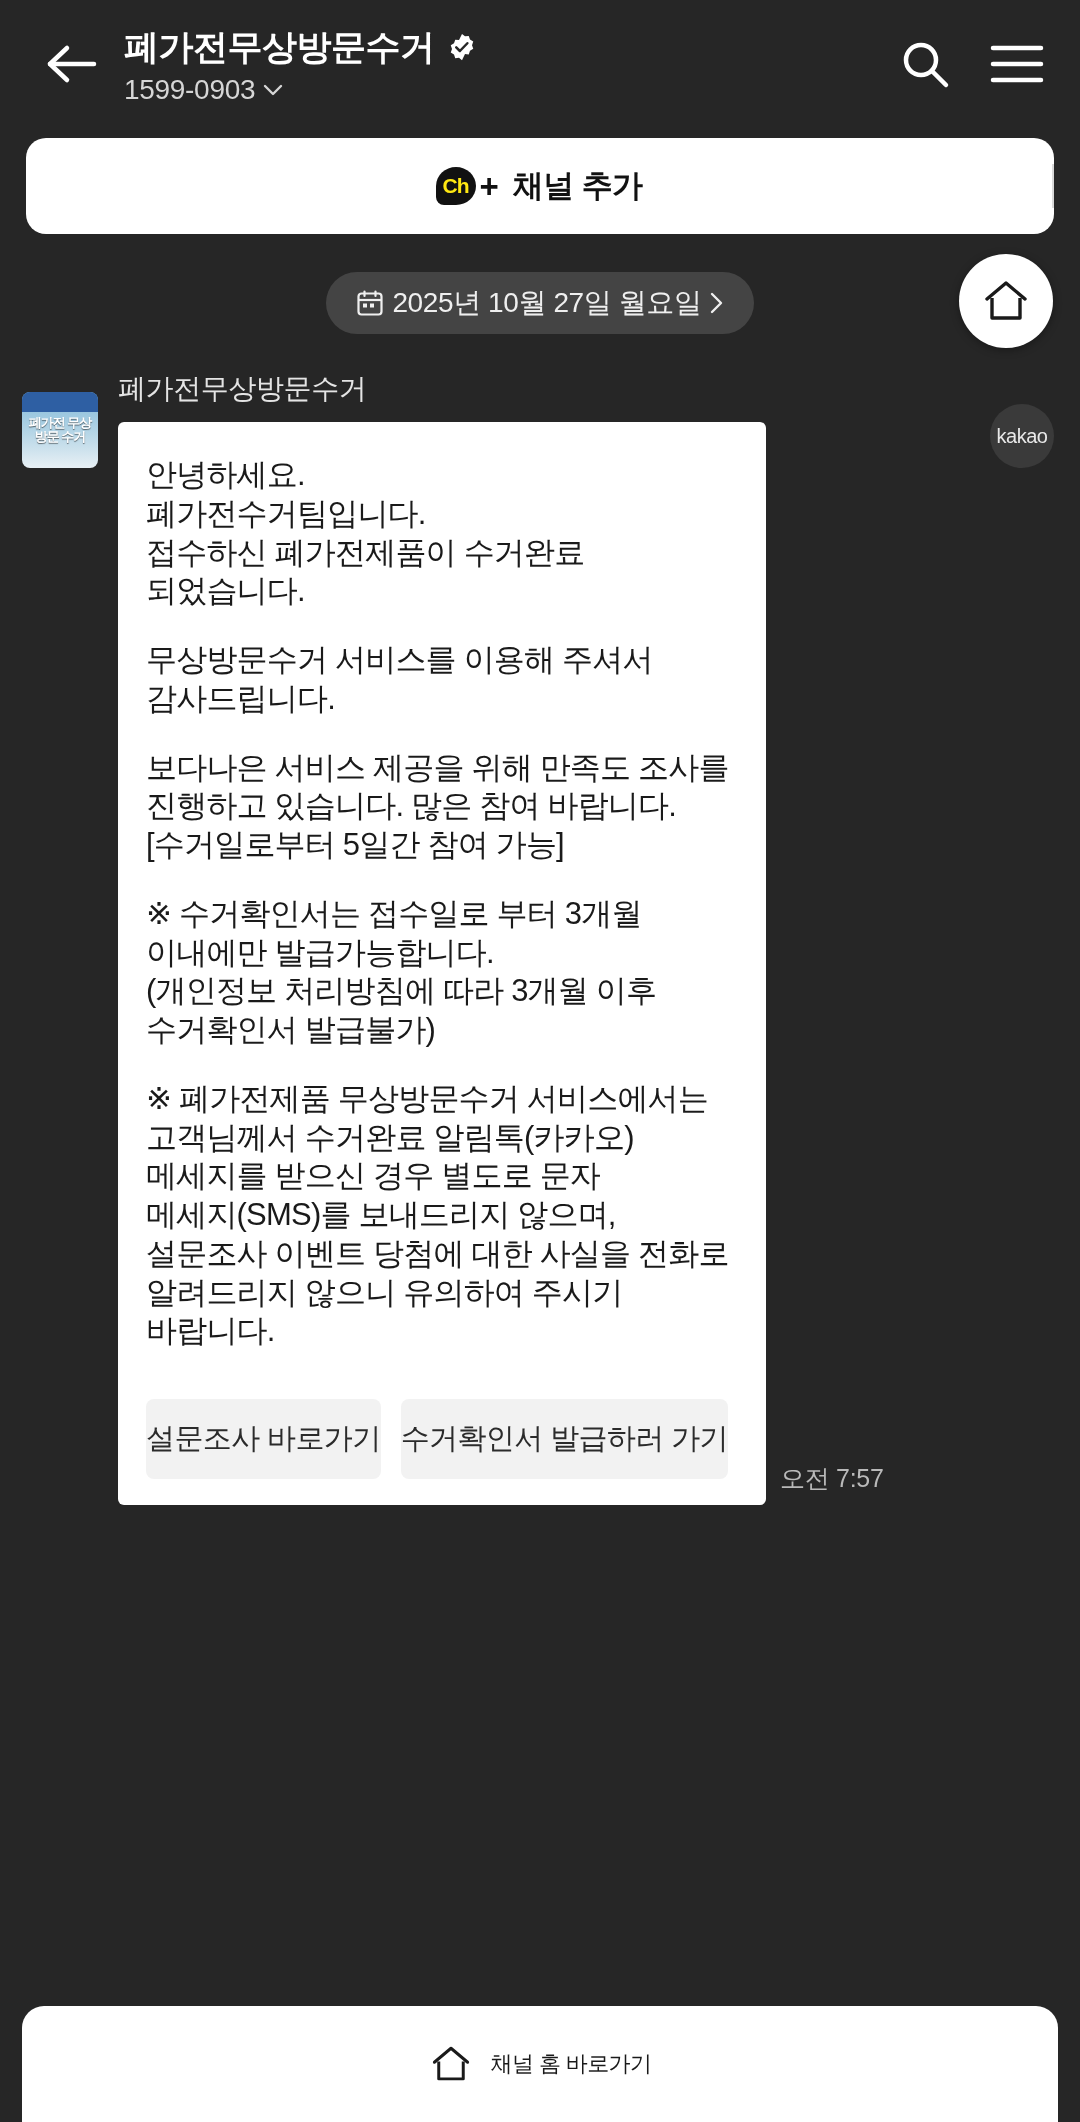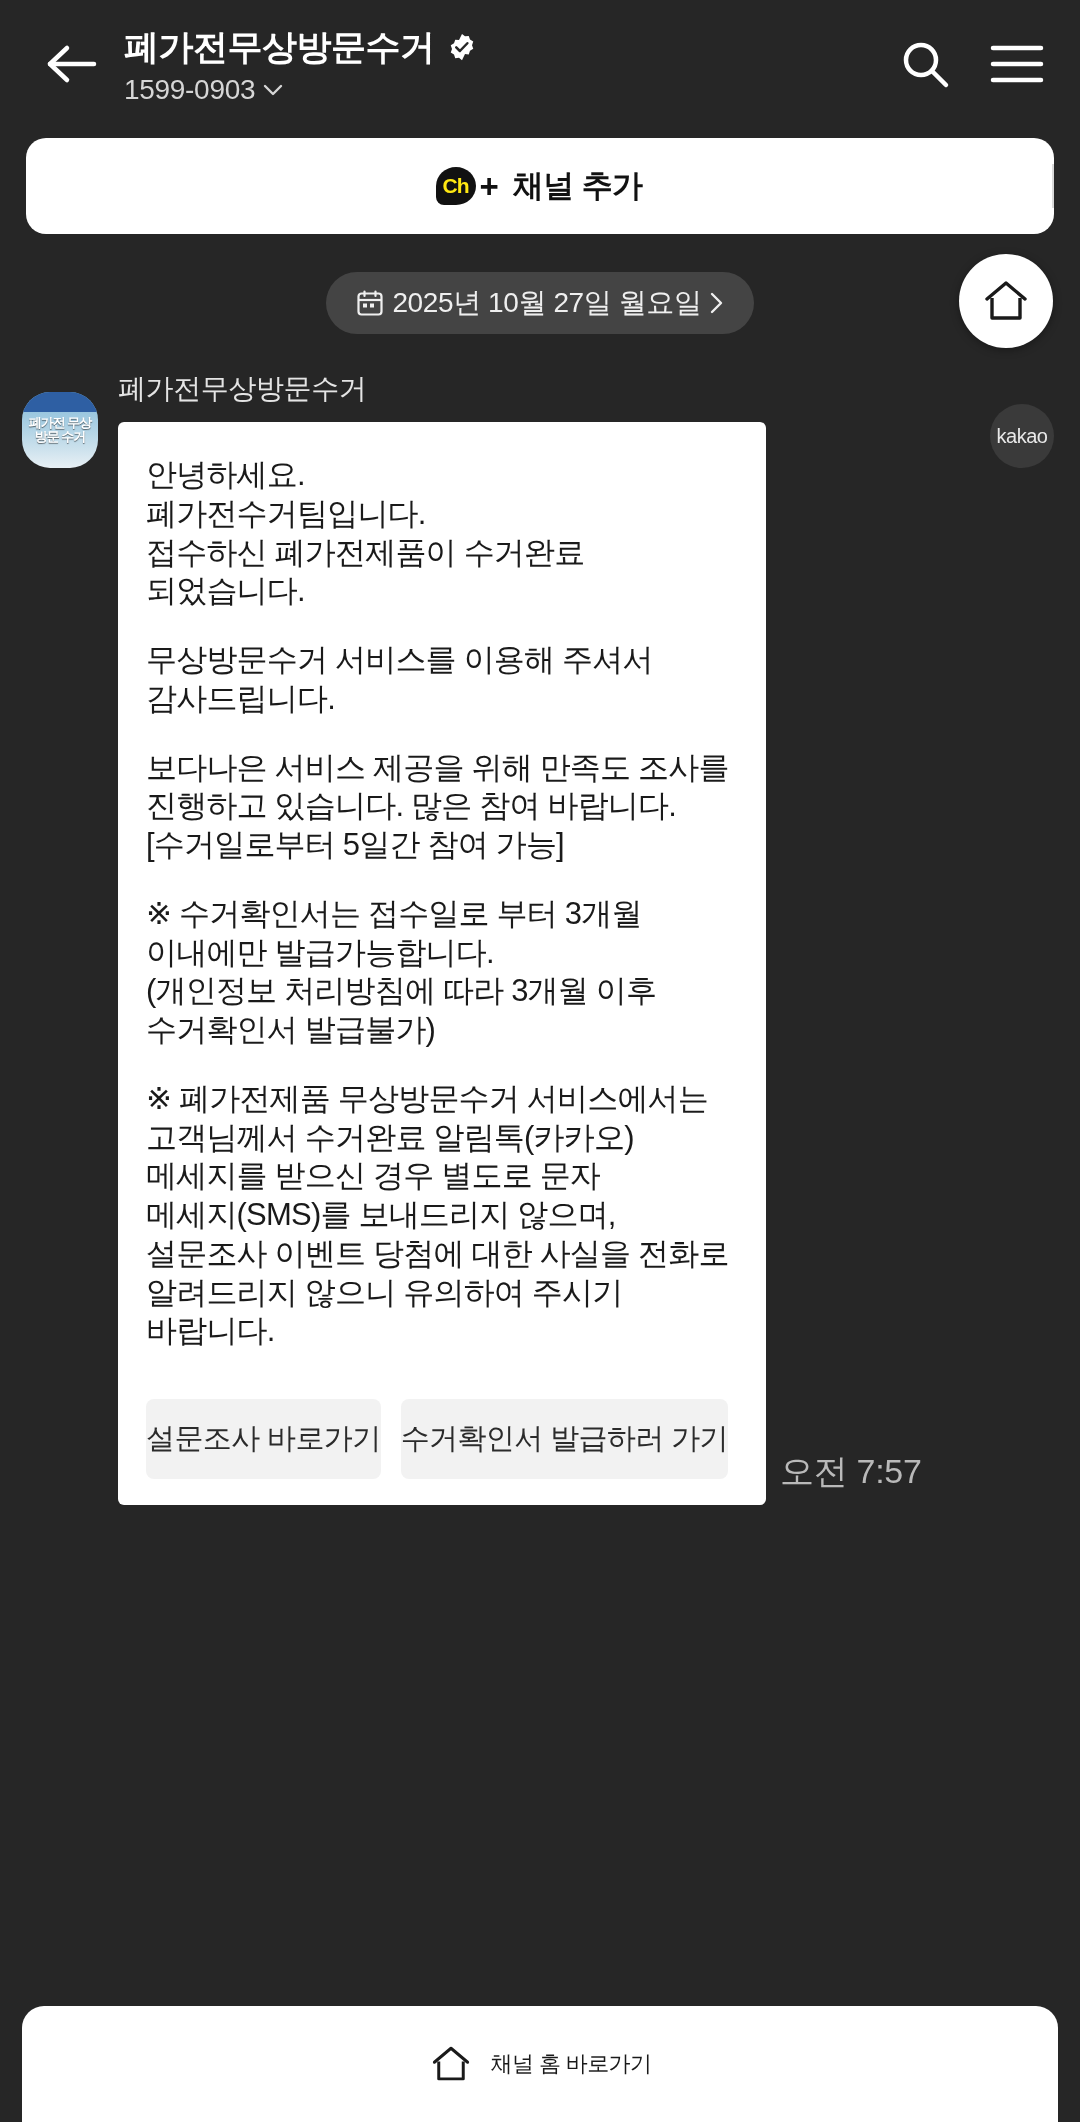--- a/index.html
+++ b/index.html
@@ -178,21 +178,21 @@
 
   
   .msg-wrap {
     margin-top: 36px;
     padding: 0 26px 0 22px;
     display: flex;
     align-items: flex-start;
   }
   .avatar {
     width: 76px; height: 76px;
-    border-radius: 28px;
+    border-radius: 8px;
     flex: 0 0 auto;
     margin-top: 22px;
     overflow: hidden;
     position: relative;
     background: linear-gradient(180deg,#7fb8d8 0%,#bcd9e8 60%,#e8f0f5 100%);
   }
   .avatar .av-top {
     position: absolute; left: 0; right: 0; top: 0; height: 26%;
     background: #2e5fa3;
   }
@@ -285,21 +285,21 @@
     border-radius: 50%;
     background: #3a3a3a;
     color: #e8e8e8;
     display: flex;
     align-items: center;
     justify-content: center;
     font-size: 20px;
     letter-spacing: -0.5px;
   }
   .msg-time {
-    font-size: 34px;
+    font-size: 25px;
     color: #b9b9b9;
     letter-spacing: -0.3px;
     padding-bottom: 10px;
     white-space: nowrap;
   }
 
   
   .bottom-bar {
     position: absolute;
     left: 22px; right: 22px;

